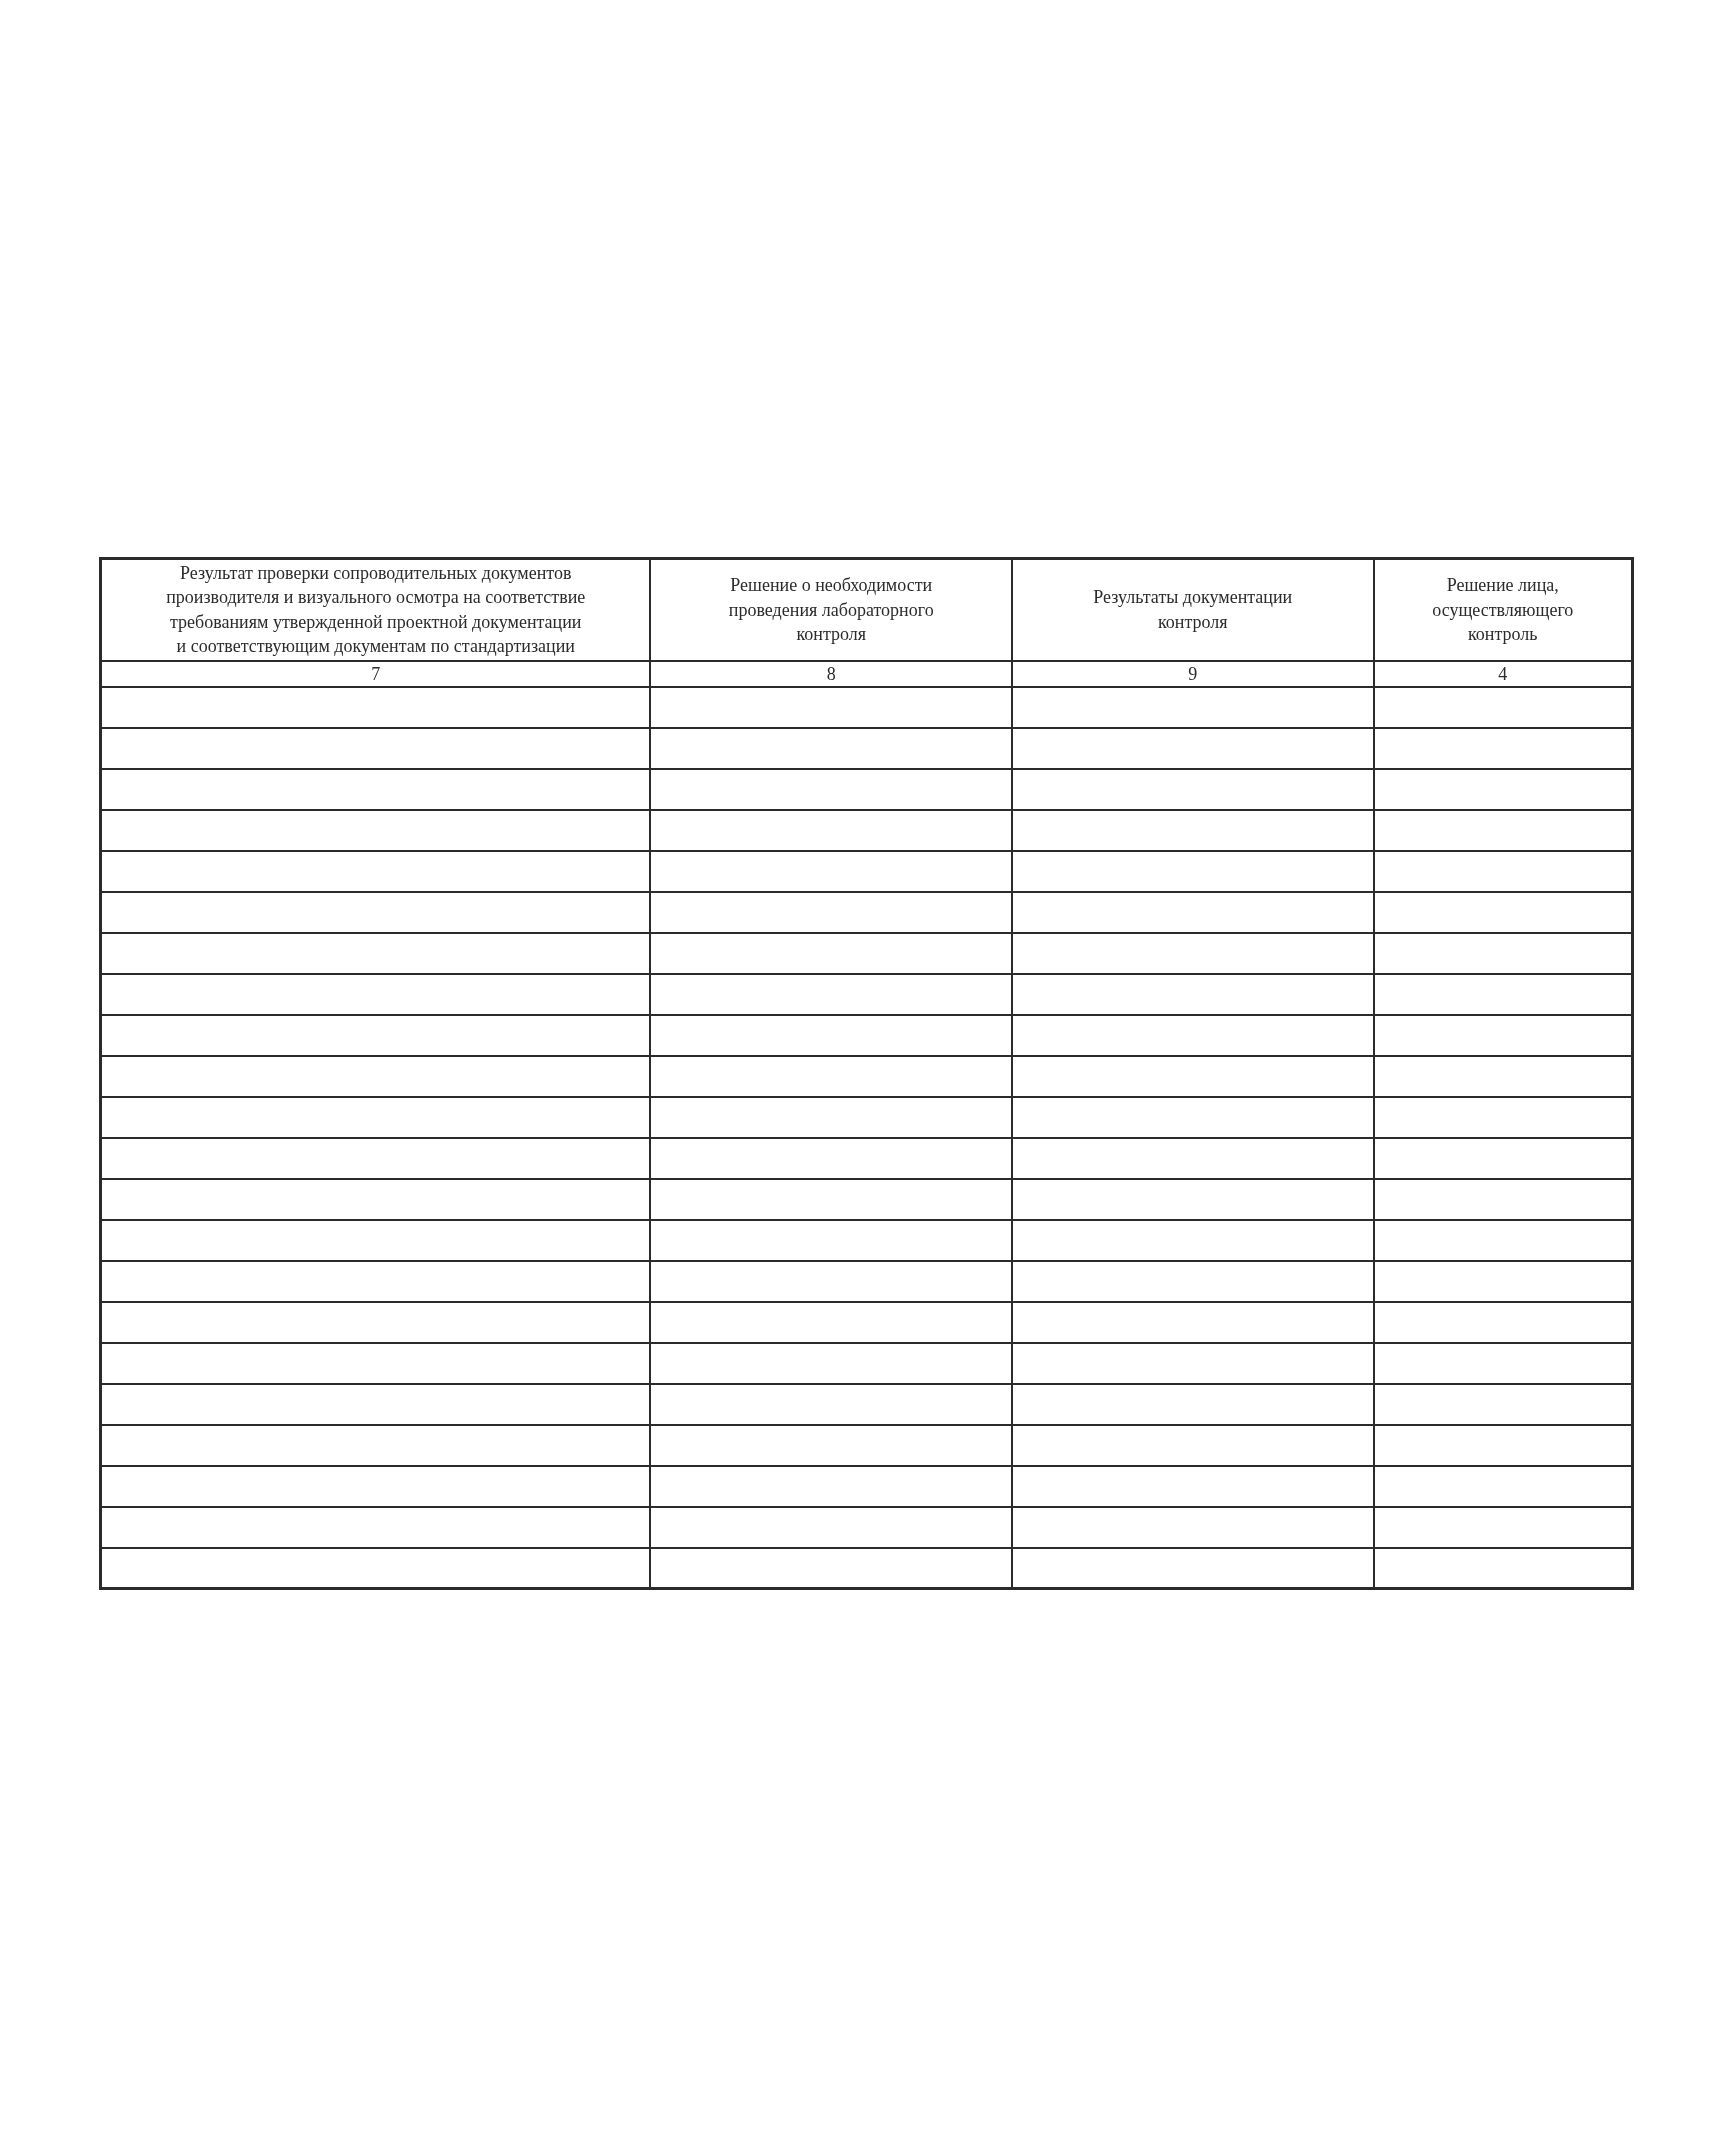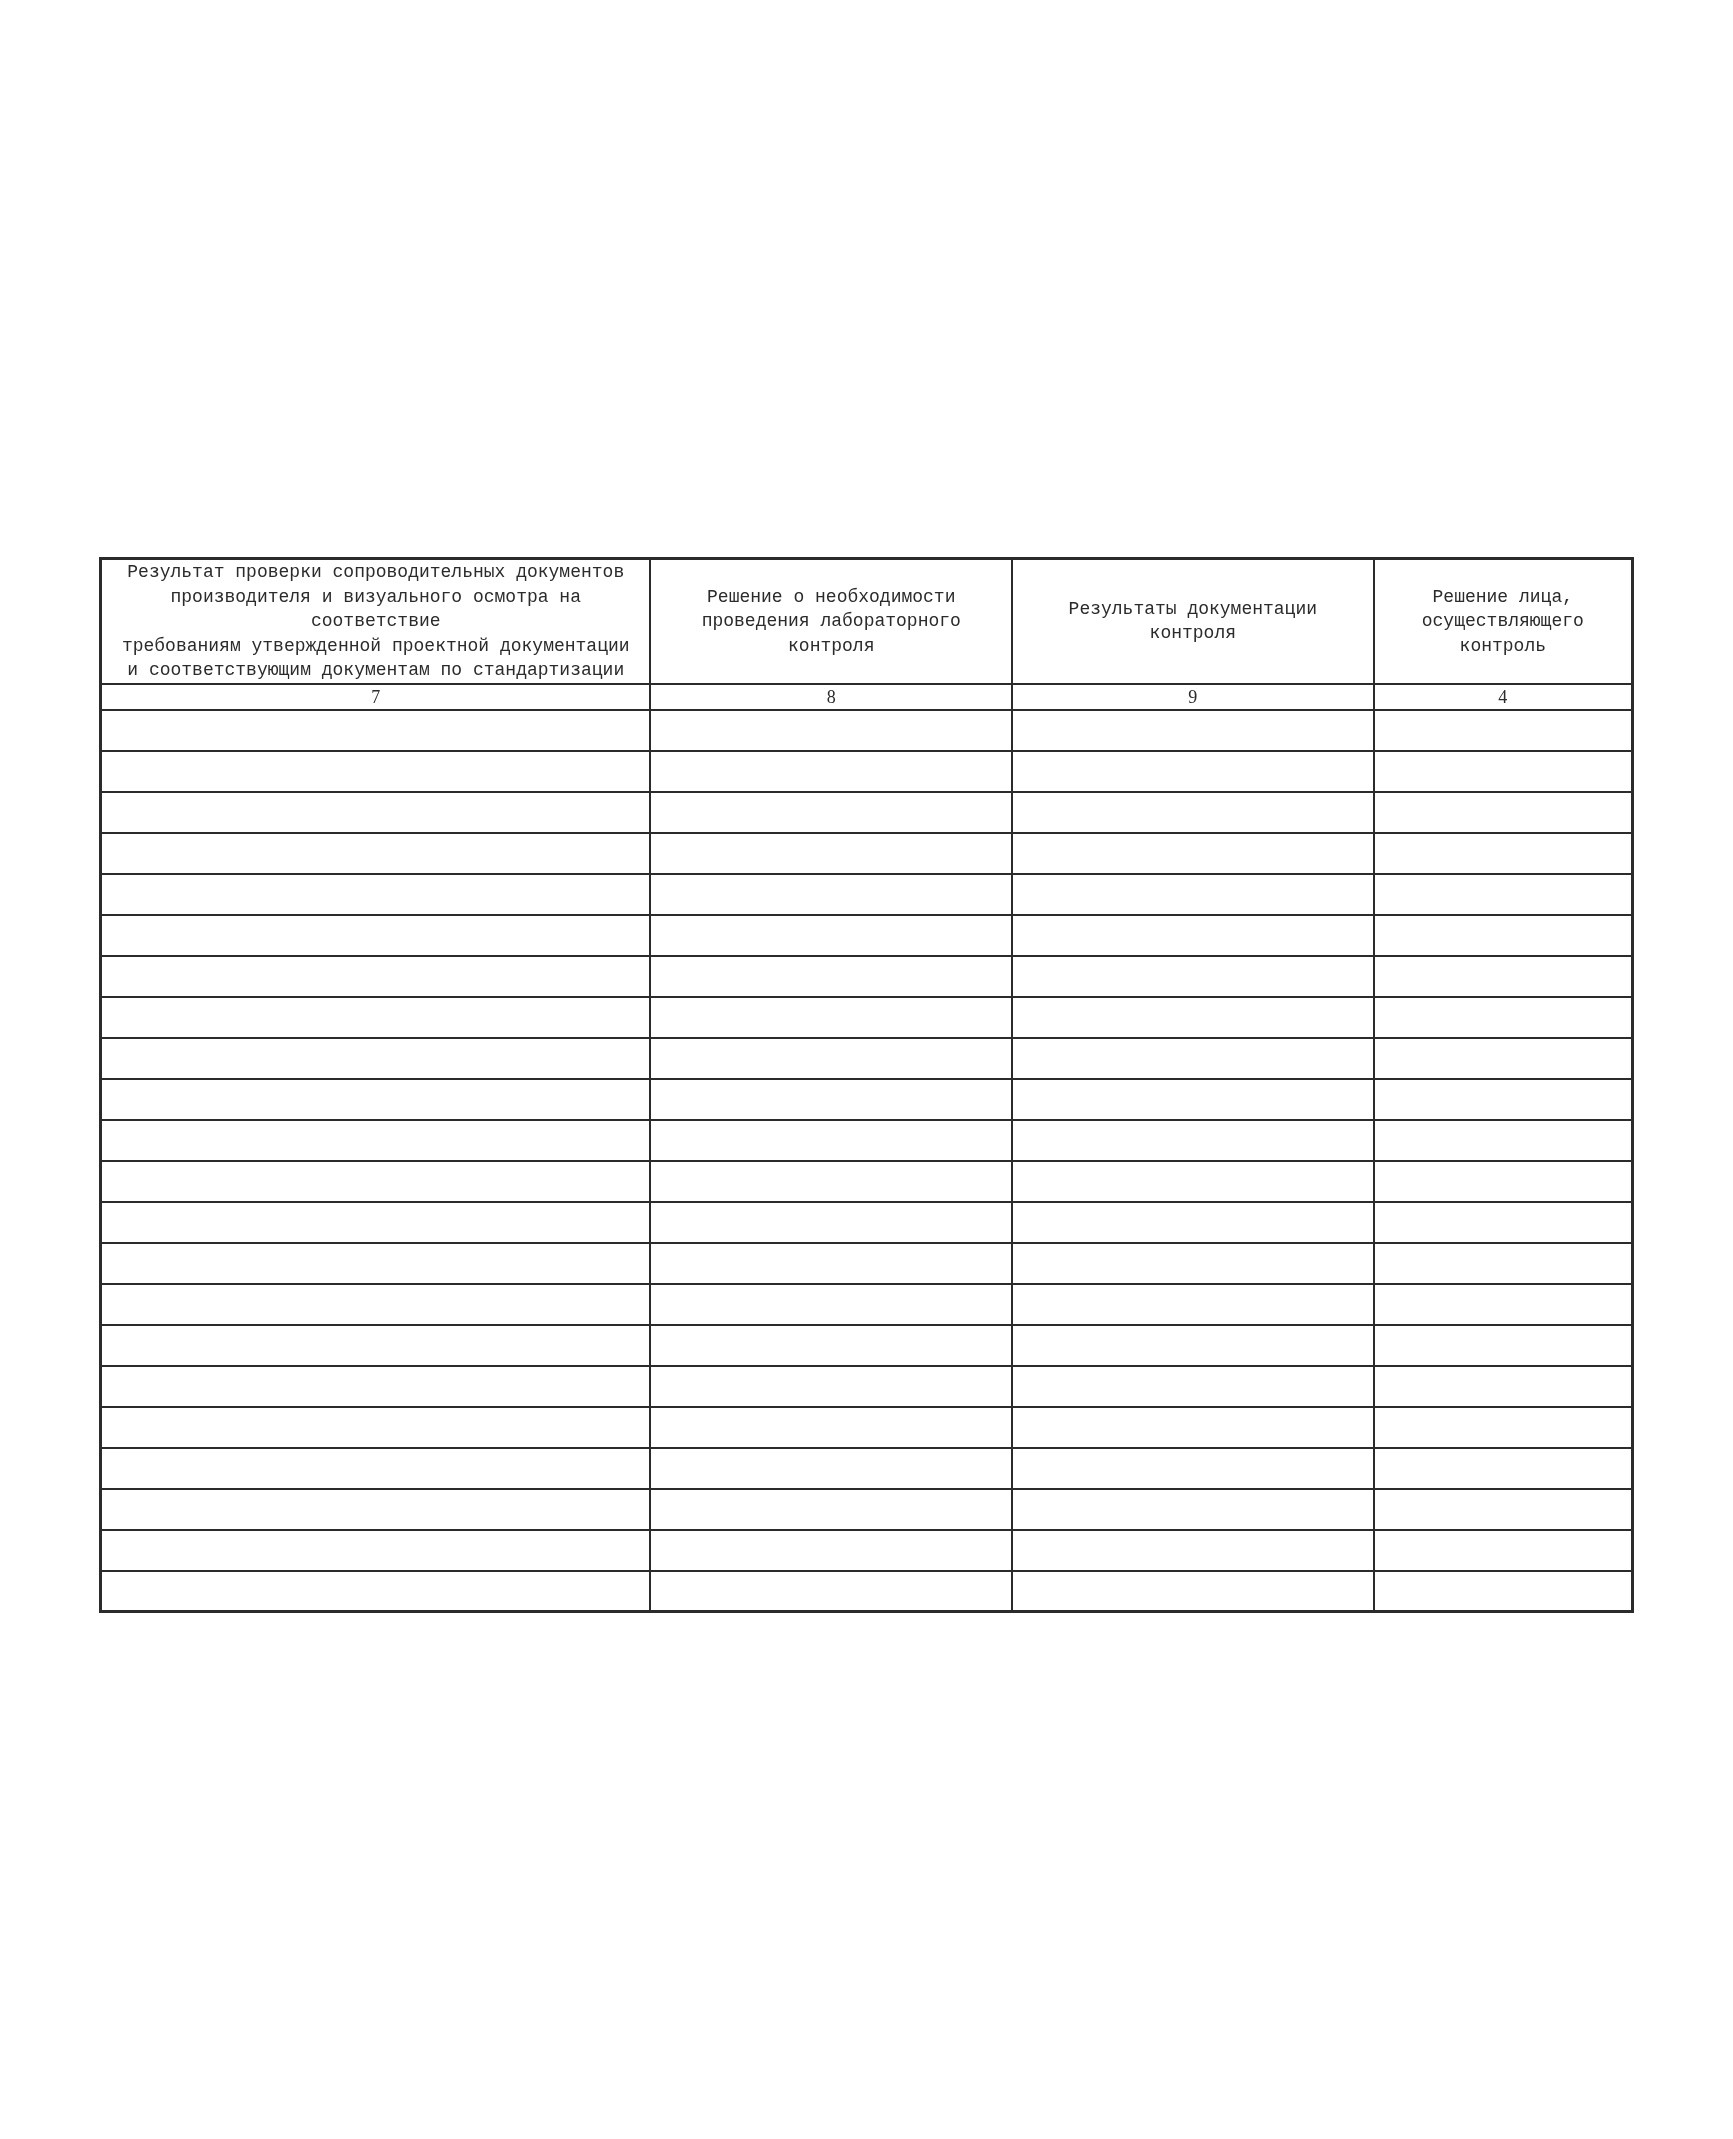--- a/index.html
+++ b/index.html
@@ -28,21 +28,20 @@
   table.journal th,
   table.journal td {
     border: 2.2px solid #2b2b2b;
     padding: 0 7.4px;
     text-align: center;
     vertical-align: middle;
     font-weight: normal;
   }
   tr.header-row {
     height: 102px;
-    font-family: Liberation Mono, monospace;
   }
   tr.header-row th {
     font-size: 18px;
     line-height: 24.5px;
     white-space: pre-line;
   }
   tr.number-row {
     height: 26px;
   }
   tr.number-row th {

